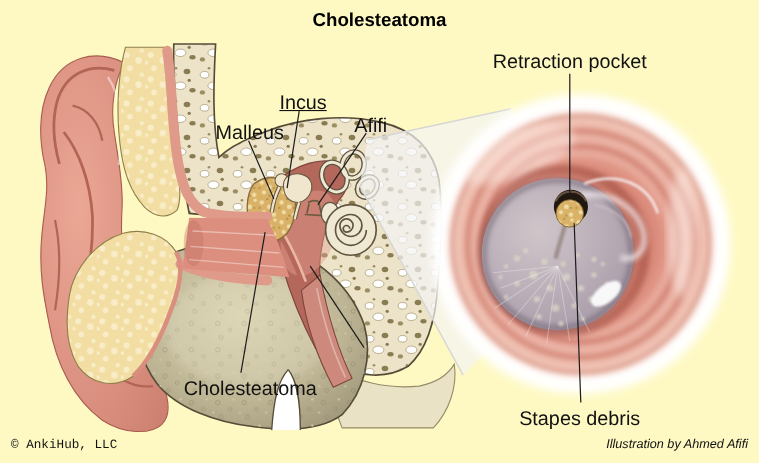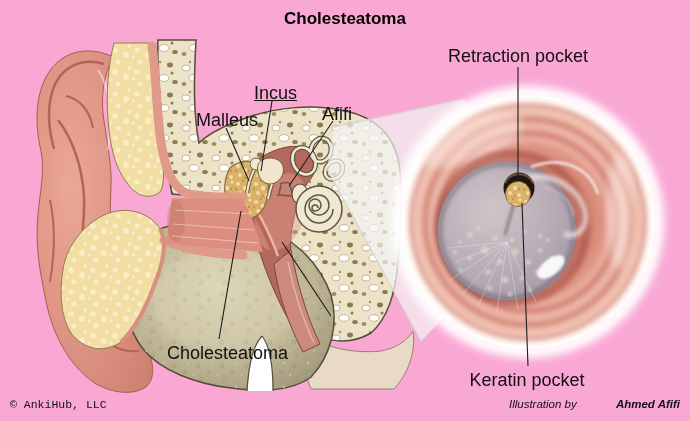--- a/index.html
+++ b/index.html
@@ -1,33 +1,33 @@
 <!DOCTYPE html>
 <html><head>
 <meta charset="utf-8">
 <style>
   html,body{margin:0;padding:0;background:#fff;}
-  .canvas{position:relative;width:690px;height:421px;background:#f9a8d4;overflow:hidden;
+  .canvas{position:relative;width:690px;height:421px;background:#fef9c3;overflow:hidden;
           font-family:"Liberation Sans", sans-serif;color:#111;}
   .canvas svg{position:absolute;left:0;top:0;}
   .title{position:absolute;left:0;top:9px;width:690px;text-align:center;
          font-size:17px;font-weight:bold;color:#000;}
   .lbl{position:absolute;font-size:18px;line-height:1.25;color:#111;white-space:nowrap;}
   .lbl.wrap{white-space:normal;}
   .lbl-malleus{left:184px;top:109px;margin-left:12px;}
   .lbl-incus{left:254px;top:82px;text-decoration:underline;}
   .lbl-stapes{left:322px;top:103px;}
   .lbl-cholesteatoma{left:167px;top:342px;}
   .lbl-tympanic{left:301px;top:319px;width:82px;}
   .lbl-retraction{left:418px;top:45px;width:200px;text-align:center;}
   .lbl-keratin{left:427px;top:369px;width:200px;text-align:center;}
   .footer-left{position:absolute;left:10px;top:398px;font-size:11.5px;color:#111;font-family:Liberation Mono, monospace;}
   .footer-right{position:absolute;right:10px;top:398px;font-size:11.5px;color:#111;
                 font-style:italic;}
-  .footer-right .credit-name{font-weight:bold;margin-left:36px;}
+  .footer-right .credit-name{font-weight:normal;}
 </style>
 </head>
 <body>
 
 <div class="canvas">
 
 <svg width="690" height="421" viewBox="0 0 690 421">
   <defs>
     <radialGradient id="gradPinna" cx="0.3" cy="0.4" r="0.9">
       <stop offset="0" stop-color="#eba795"></stop>
@@ -313,18 +313,18 @@
   </g>
 </svg>
 
 <div class="title">Cholesteatoma</div>
 
 <div class="lbl lbl-malleus">Malleus</div>
 <div class="lbl lbl-incus">Incus</div>
 <div class="lbl lbl-stapes">Afifi</div>
 <div class="lbl lbl-cholesteatoma">Cholesteatoma</div>
 <div class="lbl lbl-retraction">Retraction pocket</div>
-<div class="lbl lbl-keratin">Keratin pocket</div>
+<div class="lbl lbl-keratin">Stapes debris</div>
 
 <div class="footer-left">© AnkiHub, LLC</div>
 <div class="footer-right"><span>Illustration by </span><span class="credit-name">Ahmed Afifi</span></div>
 
 </div>
 
 </body></html>

